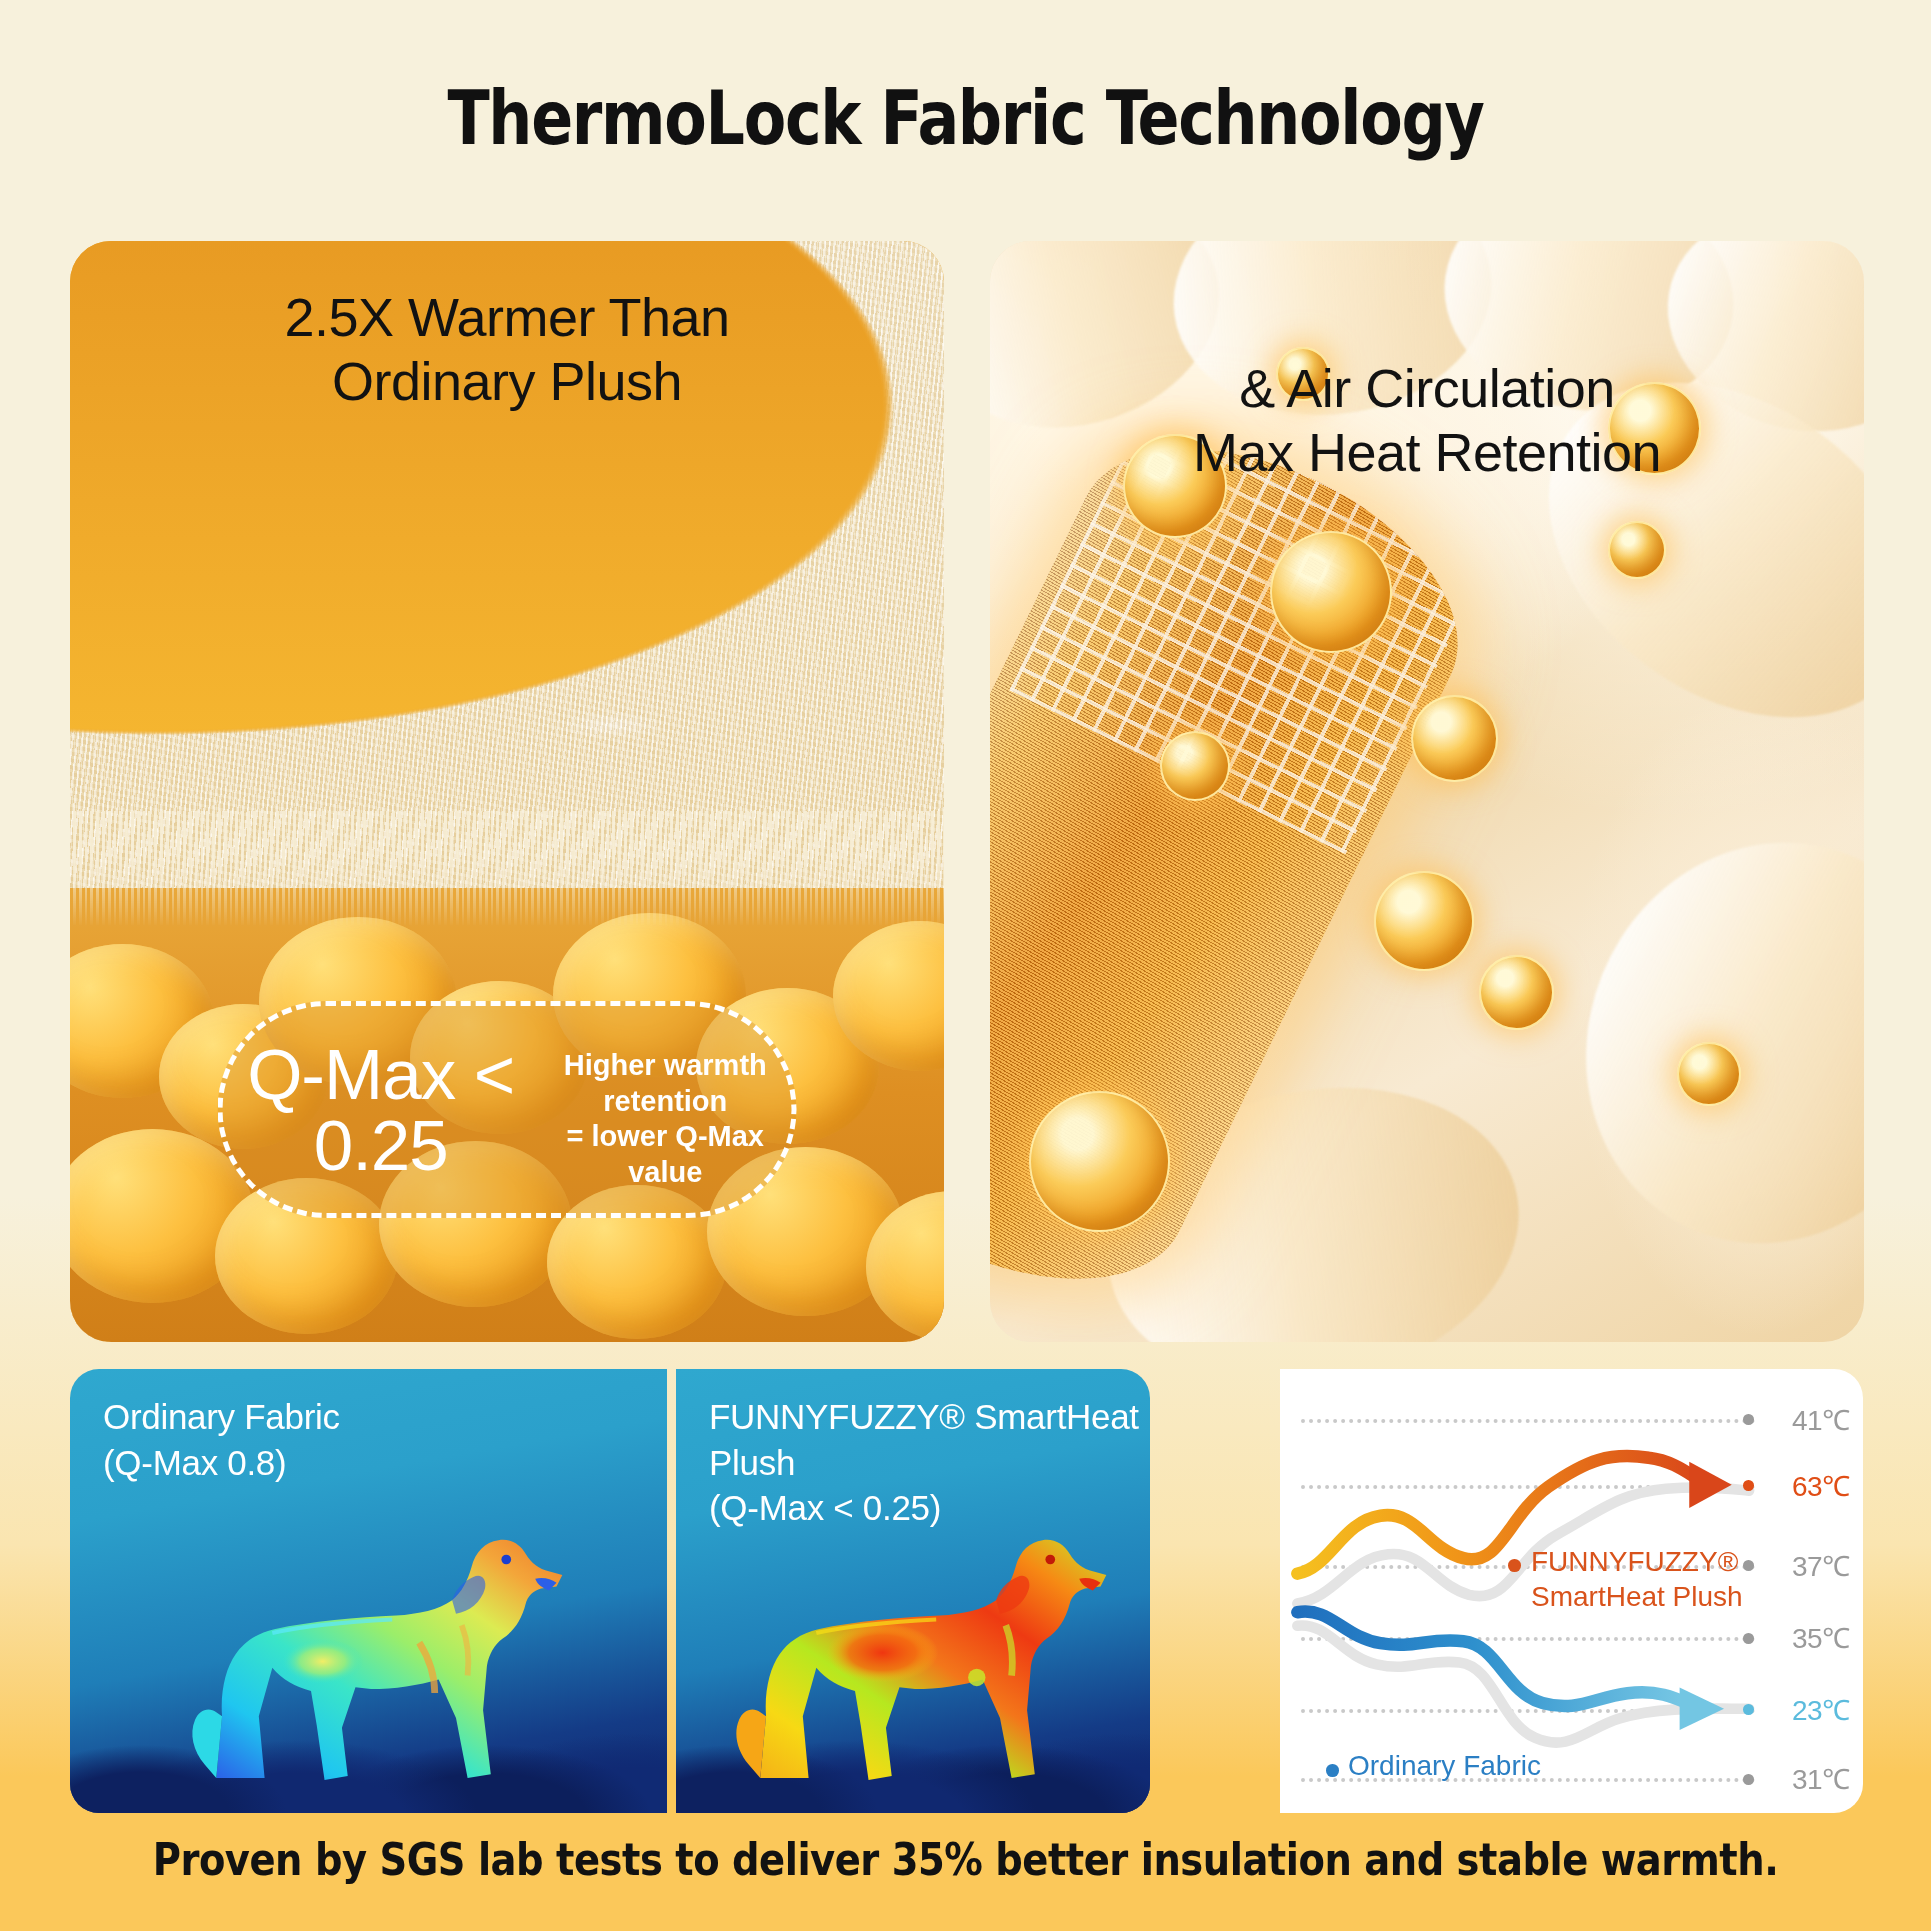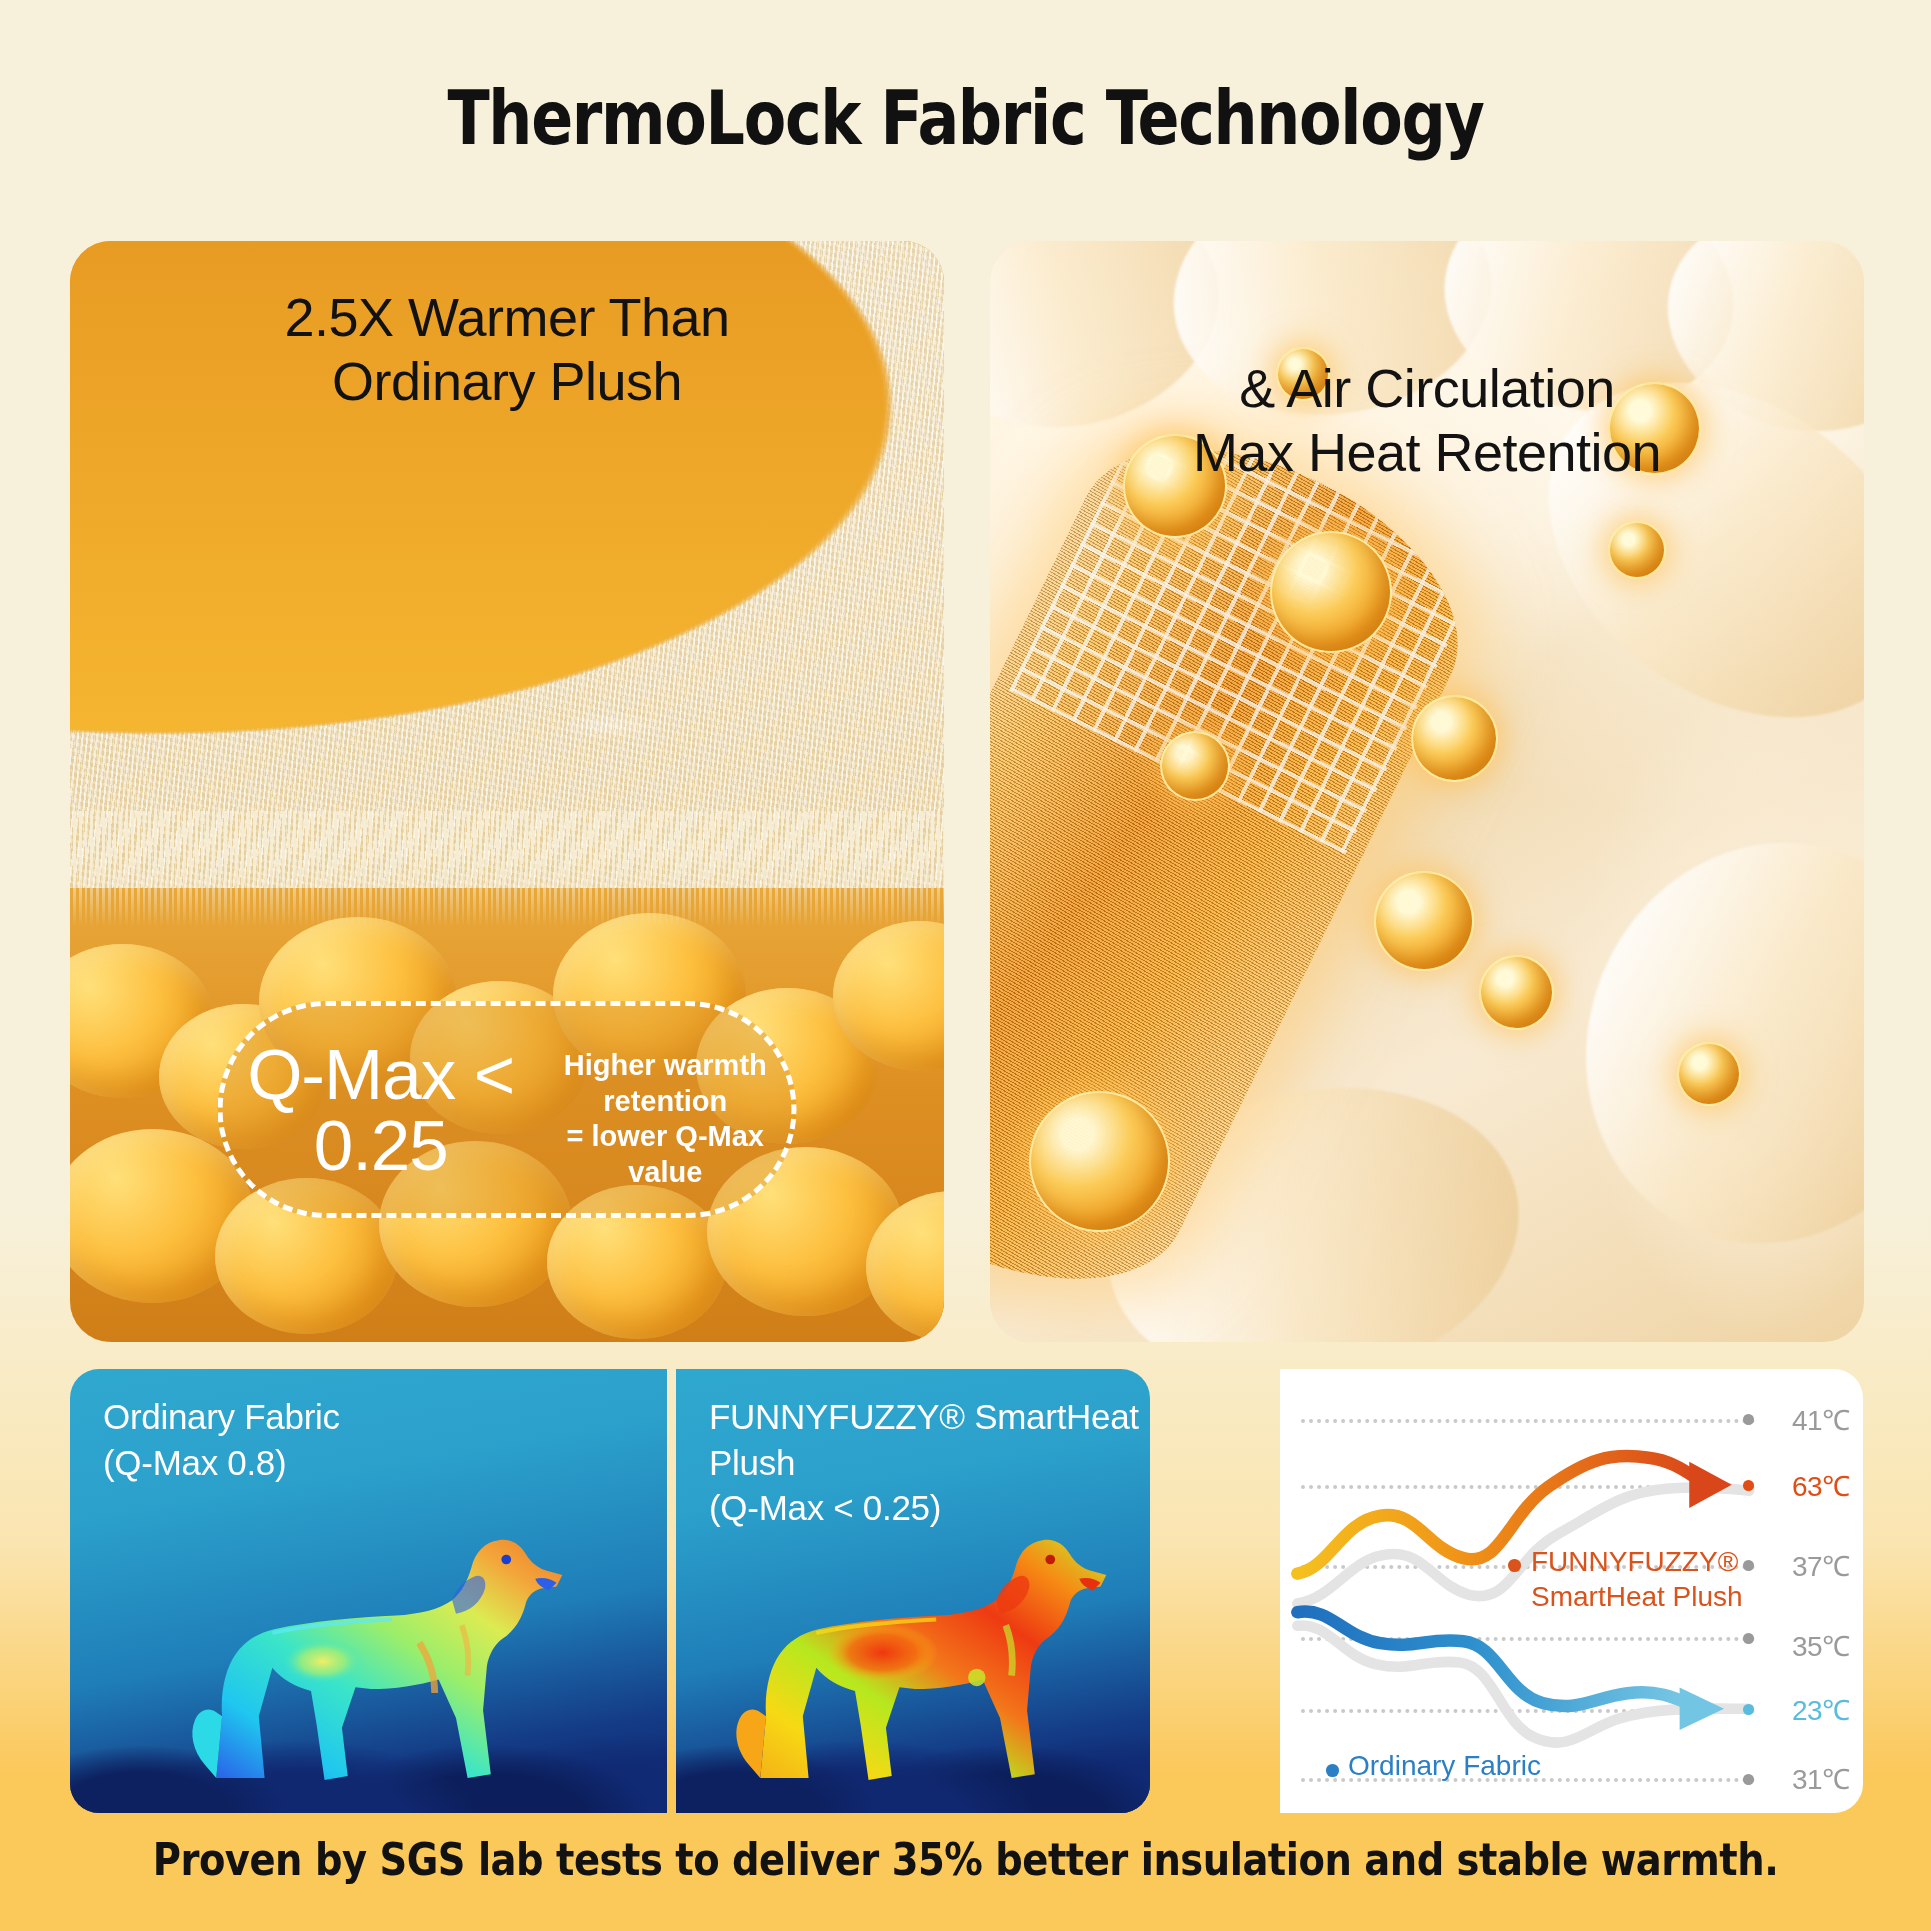--- a/index.html
+++ b/index.html
@@ -392,21 +392,21 @@
   <div class="grid-dot" style="left:463px; top:45px;  background:#9A9A9A;"></div>
   <div class="grid-label" style="top:50px;  color:#9A9A9A;">41℃</div>
 
   <div class="grid-dot" style="left:463px; top:111px; background:#E04E16;"></div>
   <div class="grid-label" style="top:116px; color:#E04E16;">63℃</div>
 
   <div class="grid-dot" style="left:463px; top:191px; background:#9A9A9A;"></div>
   <div class="grid-label" style="top:196px; color:#9A9A9A;">37℃</div>
 
   <div class="grid-dot" style="left:463px; top:264px; background:#9A9A9A;"></div>
-  <div class="grid-label" style="top:276px; color:#9A9A9A;margin-left:47px;">35℃</div>
+  <div class="grid-label" style="top:268px; color:#9A9A9A;margin-left:47px;">35℃</div>
 
   <div class="grid-dot" style="left:463px; top:335px; background:#5BBBDD;"></div>
   <div class="grid-label" style="top:340px; color:#5BBBDD;">23℃</div>
 
   <div class="grid-dot" style="left:463px; top:405px; background:#9A9A9A;"></div>
   <div class="grid-label" style="top:409px; color:#9A9A9A;">31℃</div>
 
   <div class="series-dot" style="left:228px; top:190px; background:#D9531B;"></div>
   <div class="series-note" style="left:251px; top:176px; color:#D9531B;">
     <div>FUNNYFUZZY®</div>

